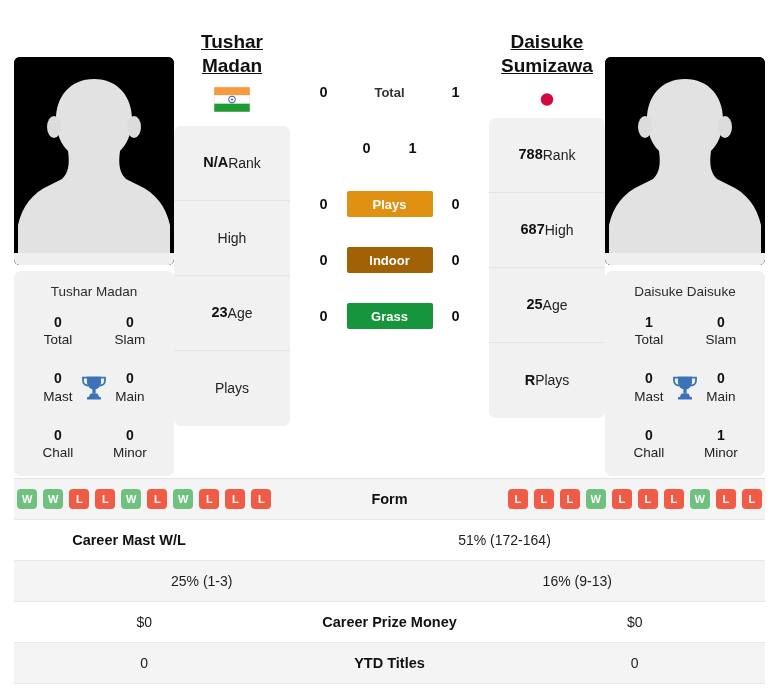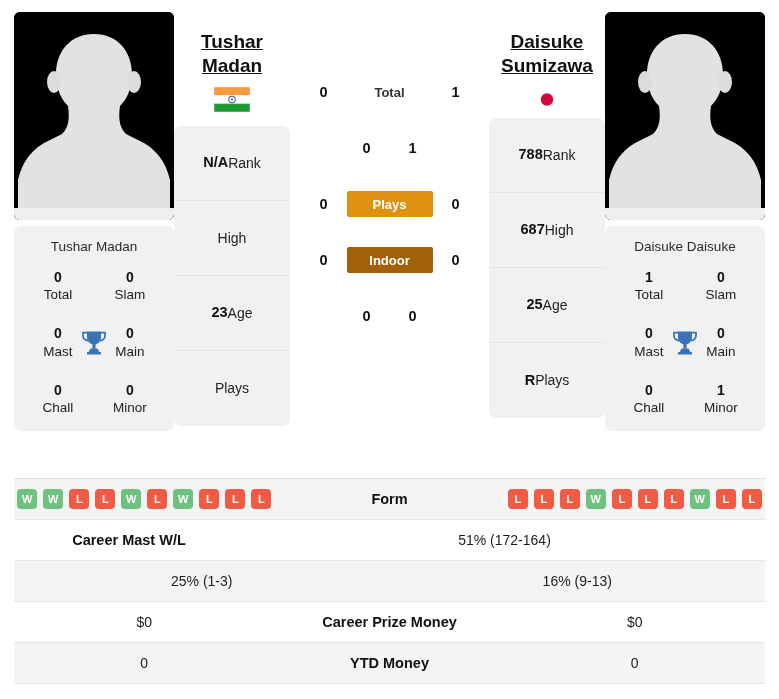--- a/index.html
+++ b/index.html
@@ -16,21 +16,21 @@
 
   
   .top-area {
     display: flex;
     align-items: flex-start;
     padding: 12px 14px 0 14px;
     height: 472px;
   }
 
   
-  .player-col { width: 160px; flex: 0 0 160px; }
+  .player-col { width: 160px; flex: 0 0 160px; margin-top: 45px; }
 
   .avatar-box {
     width: 160px;
     height: 208px;
     background: #000000;
     border-radius: 6px;
     overflow: hidden;
     position: relative;
     display: block;
   }
@@ -304,20 +304,21 @@
         <div class="pill" style="background:#e09112;">Plays</div>
         <div class="num">0</div>
       </div>
       <div class="srow">
         <div class="num">0</div>
         <div class="pill" style="background:#a16207;">Indoor</div>
         <div class="num">0</div>
       </div>
       <div class="srow">
         <div class="num">0</div>
+        <div class="pill" style="background:#17953c;">Grass</div>
         <div class="num">0</div>
       </div>
     </div>
 
     <div class="info-col">
       <div class="info-head">
         <div class="nm">Daisuke</div>
         <div class="nm">Sumizawa</div>
         <svg class="flag flag-jp" viewBox="0 0 36 25" aria-hidden="true">
           <rect x="0" y="0" width="36" height="25" fill="#ffffff"></rect>
@@ -446,19 +447,19 @@
     </div>
 
     <div class="trow">
       <div class="cell-l">$0</div>
       <div class="cell-m">Career Prize Money</div>
       <div class="cell-r">$0</div>
     </div>
 
     <div class="trow shaded">
       <div class="cell-l">0</div>
-      <div class="cell-m">YTD Money</div>
+      <div class="cell-m">YTD Titles</div>
       <div class="cell-r">0</div>
     </div>
 
   </div>
 
 </div>
 
 </body></html>

